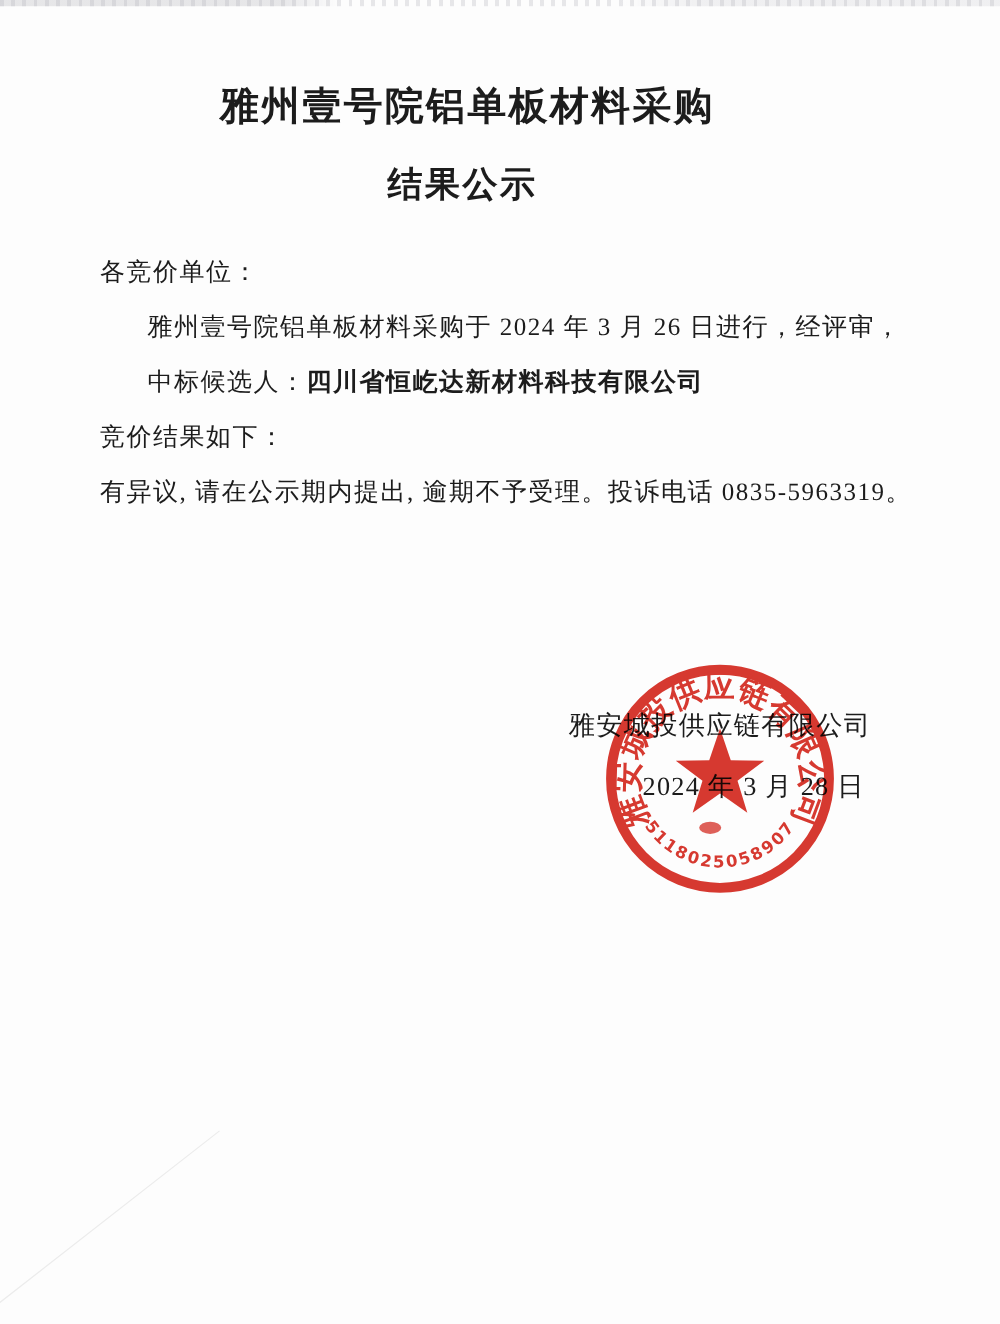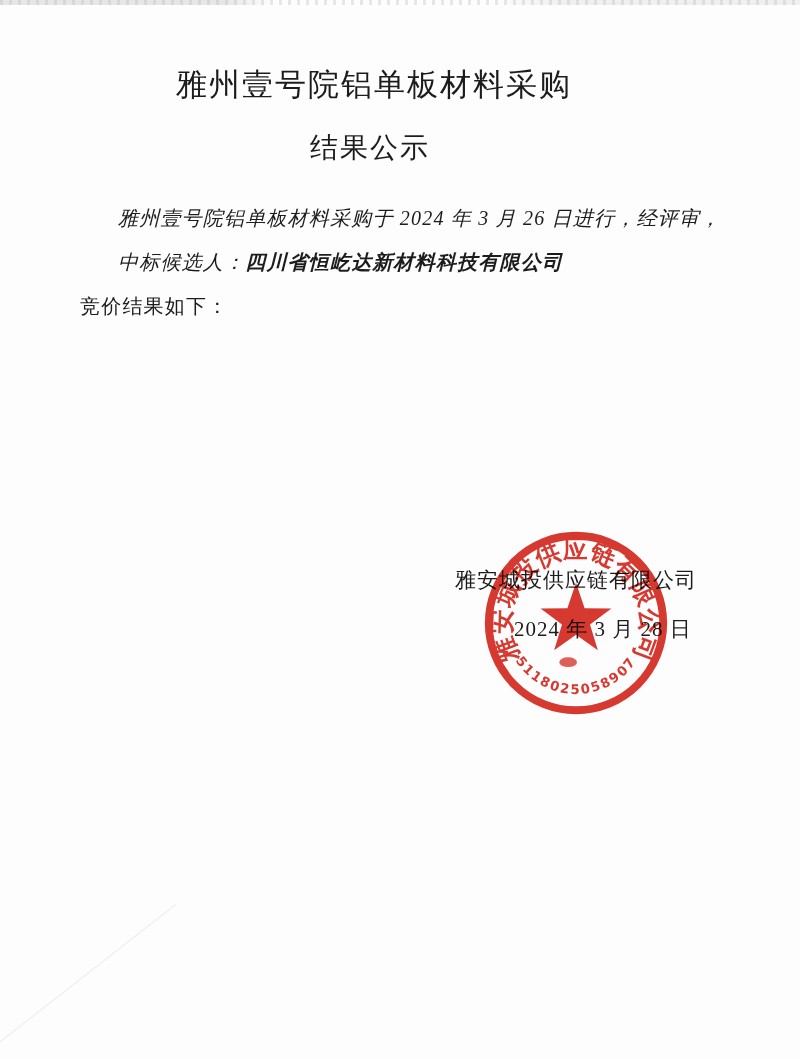--- a/index.html
+++ b/index.html
@@ -17,30 +17,30 @@
       linear-gradient(90deg, rgba(90,90,105,.25) 0 28%, rgba(0,0,0,0) 34% 62%, rgba(120,120,135,.18) 70% 100%);
     opacity:.55;
   }
   
   .scan-edge-corner{
     position:absolute;left:-30px;top:975px;width:230px;height:1px;
     background:rgba(0,0,0,.07);transform:rotate(-38deg);
   }
   .title{
     position:absolute;left:0;width:800px;text-align:center;
-    font-weight:normal;letter-spacing:2px;
+    font-weight:bold;letter-spacing:2px;
   }
   .title-1{top:64px;font-size:31px;padding-right:52px;box-sizing:border-box;}
   .title-2{top:129px;font-size:28px;padding-right:60px;box-sizing:border-box;}
   .doc-body{
     position:absolute;left:80px;top:198px;width:660px;
     font-size:20px;letter-spacing:1.2px;
   }
   .doc-line{height:44px;line-height:40px;white-space:nowrap;}
-  .doc-line.indent{padding-left:38px;font-style:italic;}
+  .doc-line.indent{padding-left:38px;}
   .winner{font-weight:bold;}
   .signature-company{
     position:absolute;left:455px;top:566px;
     font-size:21px;letter-spacing:1px;white-space:nowrap;z-index:1;
   }
   .signature-date{
     position:absolute;left:514px;top:615px;
     font-size:21px;letter-spacing:1px;white-space:nowrap;z-index:1;
   }
   .seal{
@@ -52,23 +52,25 @@
 </head>
 <body>
 
 <div class="scan-edge-top"></div>
 <div class="scan-edge-corner"></div>
 
 <div class="title title-1">雅州壹号院铝单板材料采购</div>
 <div class="title title-2">结果公示</div>
 
 <div class="doc-body">
+  <div class="doc-line">各竞价单位：</div>
   <div class="doc-line indent">雅州壹号院铝单板材料采购于 2024 年 3 月 26 日进行，经评审，</div>
   <div class="doc-line indent"><span>中标候选人：</span><span class="winner">四川省恒屹达新材料科技有限公司</span></div>
   <div class="doc-line">竞价结果如下：</div>
+  <div class="doc-line">有异议, 请在公示期内提出, 逾期不予受理。投诉电话 0835-5963319。</div>
 </div>
 
 <div class="signature-company">雅安城投供应链有限公司</div>
 <div class="signature-date">2024 年 3 月 28 日</div>
 
 <div class="seal">
   <svg viewBox="0 0 200 200" xmlns="http://www.w3.org/2000/svg">
     <defs>
       <path id="arcTop" d="M 44,137 A 67,67 0 1 1 156,137" fill="none"></path>
       <path id="arcBottom" d="M 32,126 A 73,73 0 0 0 168,126" fill="none"></path>

